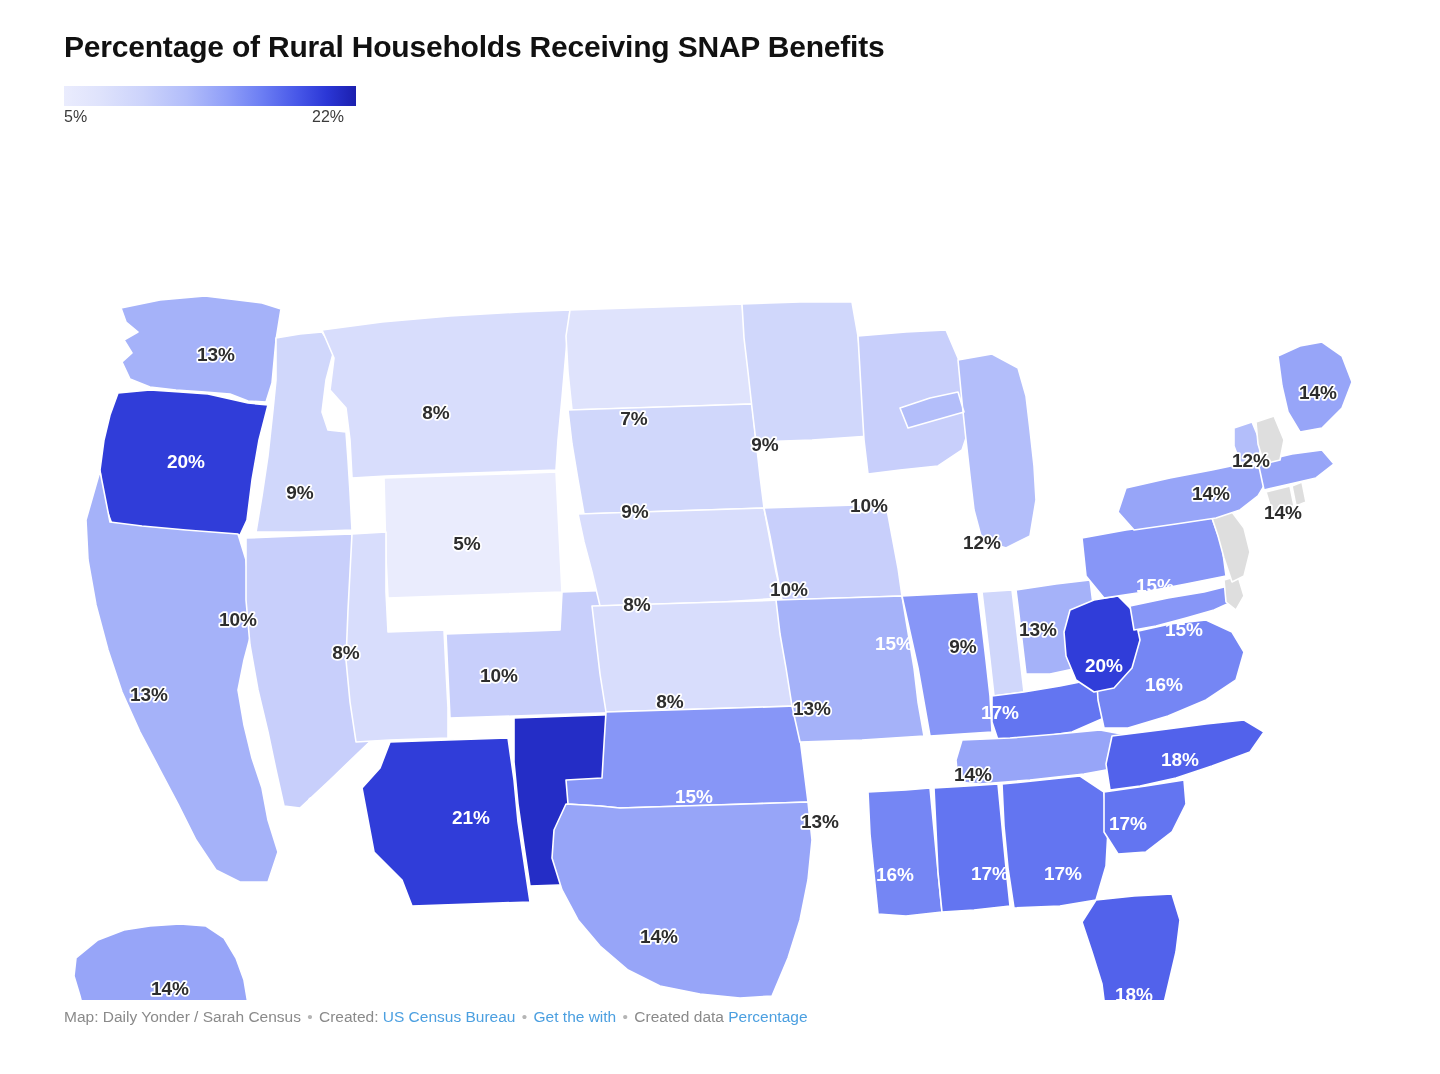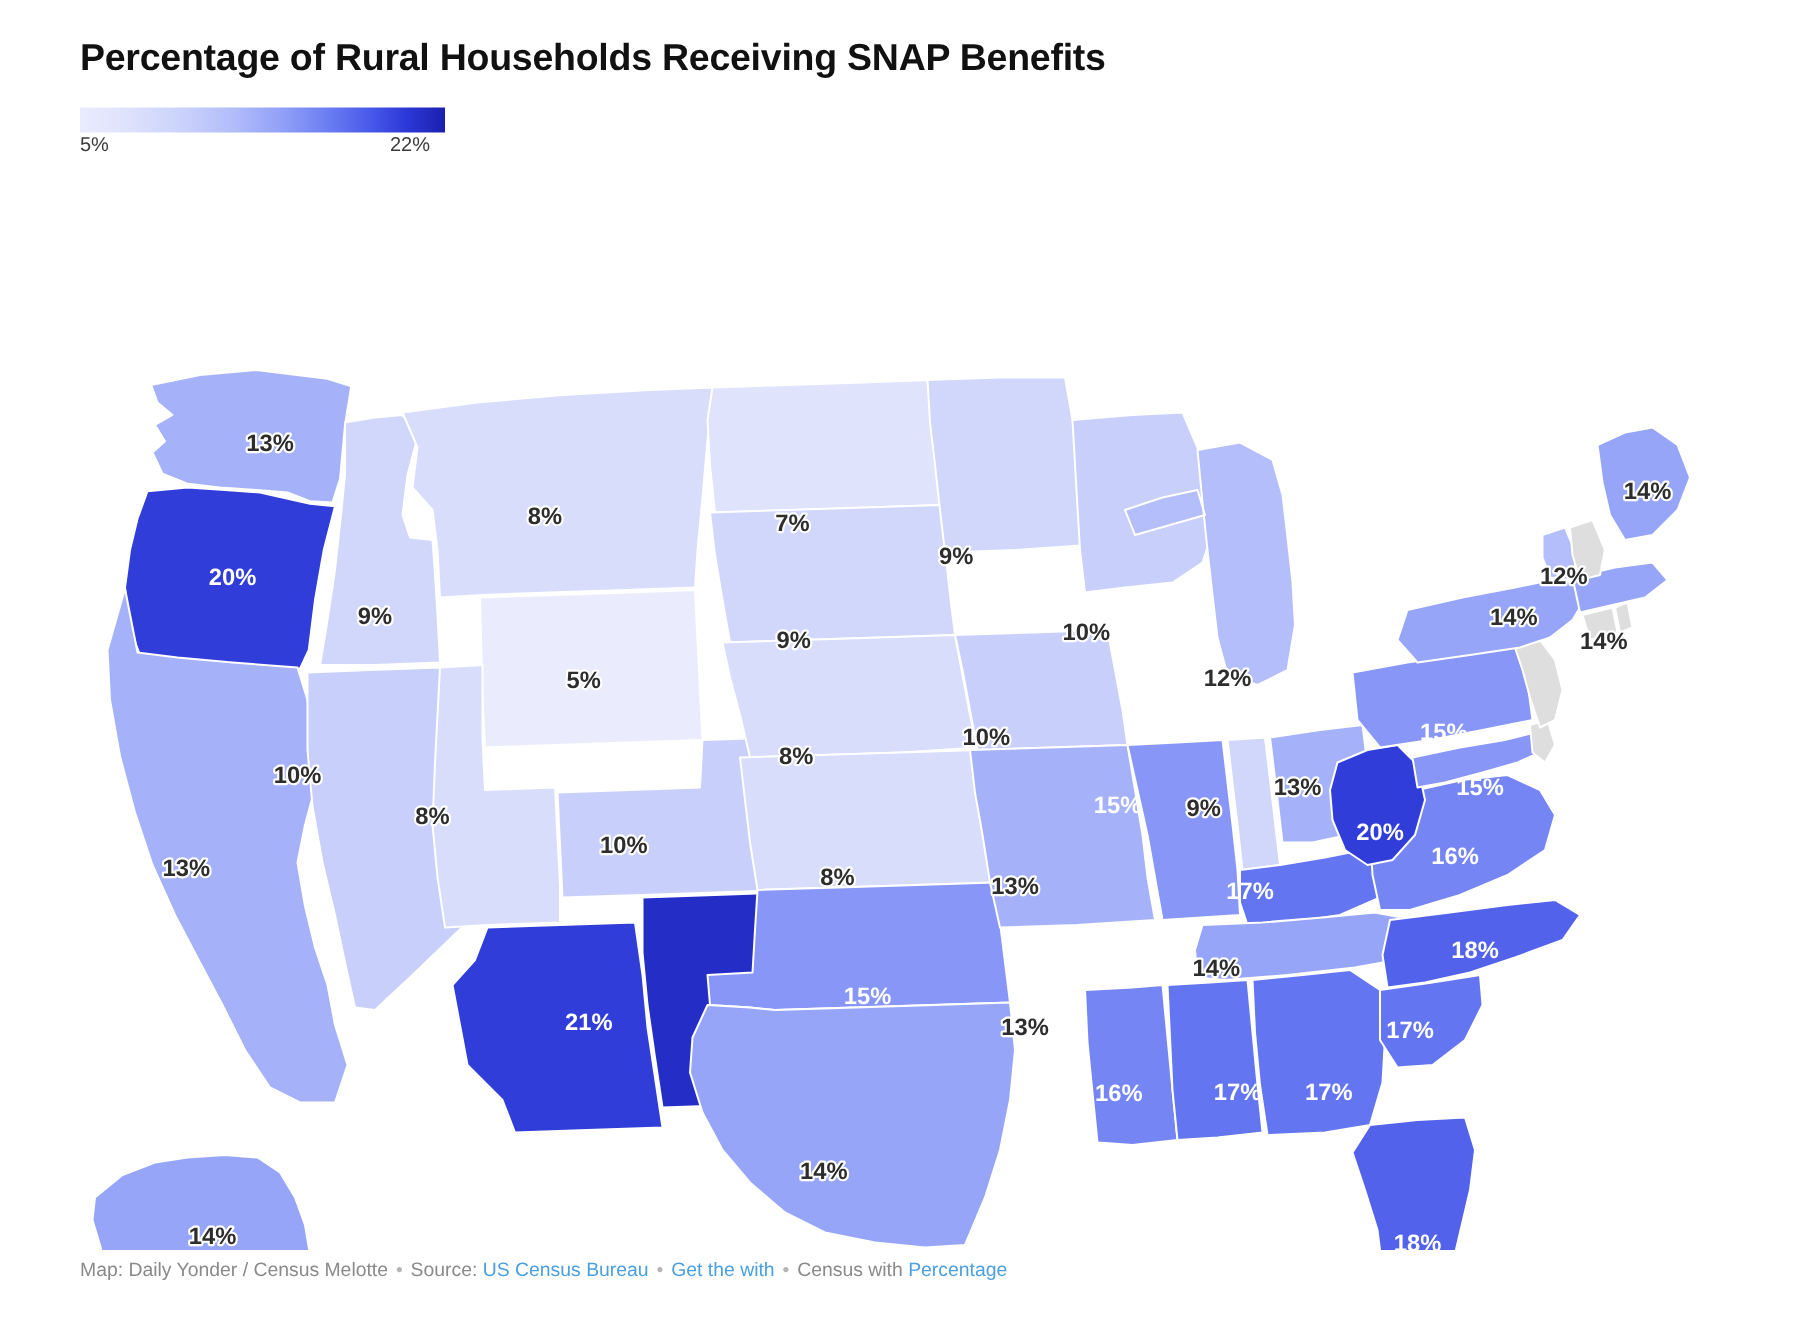--- a/index.html
+++ b/index.html
@@ -173,24 +173,24 @@
           <text x="1164" y="546" class="lbl light">16%</text>
           <text x="216" y="216" class="lbl dark">13%</text>
           <text x="1104" y="527" class="lbl light">20%</text>
           <text x="869" y="367" class="lbl dark">10%</text>
           <text x="467" y="405" class="lbl dark">5%</text>
         </g>
     </svg>
   </div>
 
   <div id="footer">
-    <span>Map: Daily Yonder / Census Melotte</span>
+    <span>Map: Daily Yonder / Sarah Census</span>
     <span class="sep">•</span>
-    <span>Source:</span>
+    <span>Created:</span>
     <a href="#">US Census Bureau</a>
     <span class="sep">•</span>
     <a href="#">Get the with</a>
     <span class="sep">•</span>
-    <span>Census with</span>
+    <span>Created data</span>
     <a href="#">Percentage</a>
   </div>
 
 </div>
 
 </body></html>

